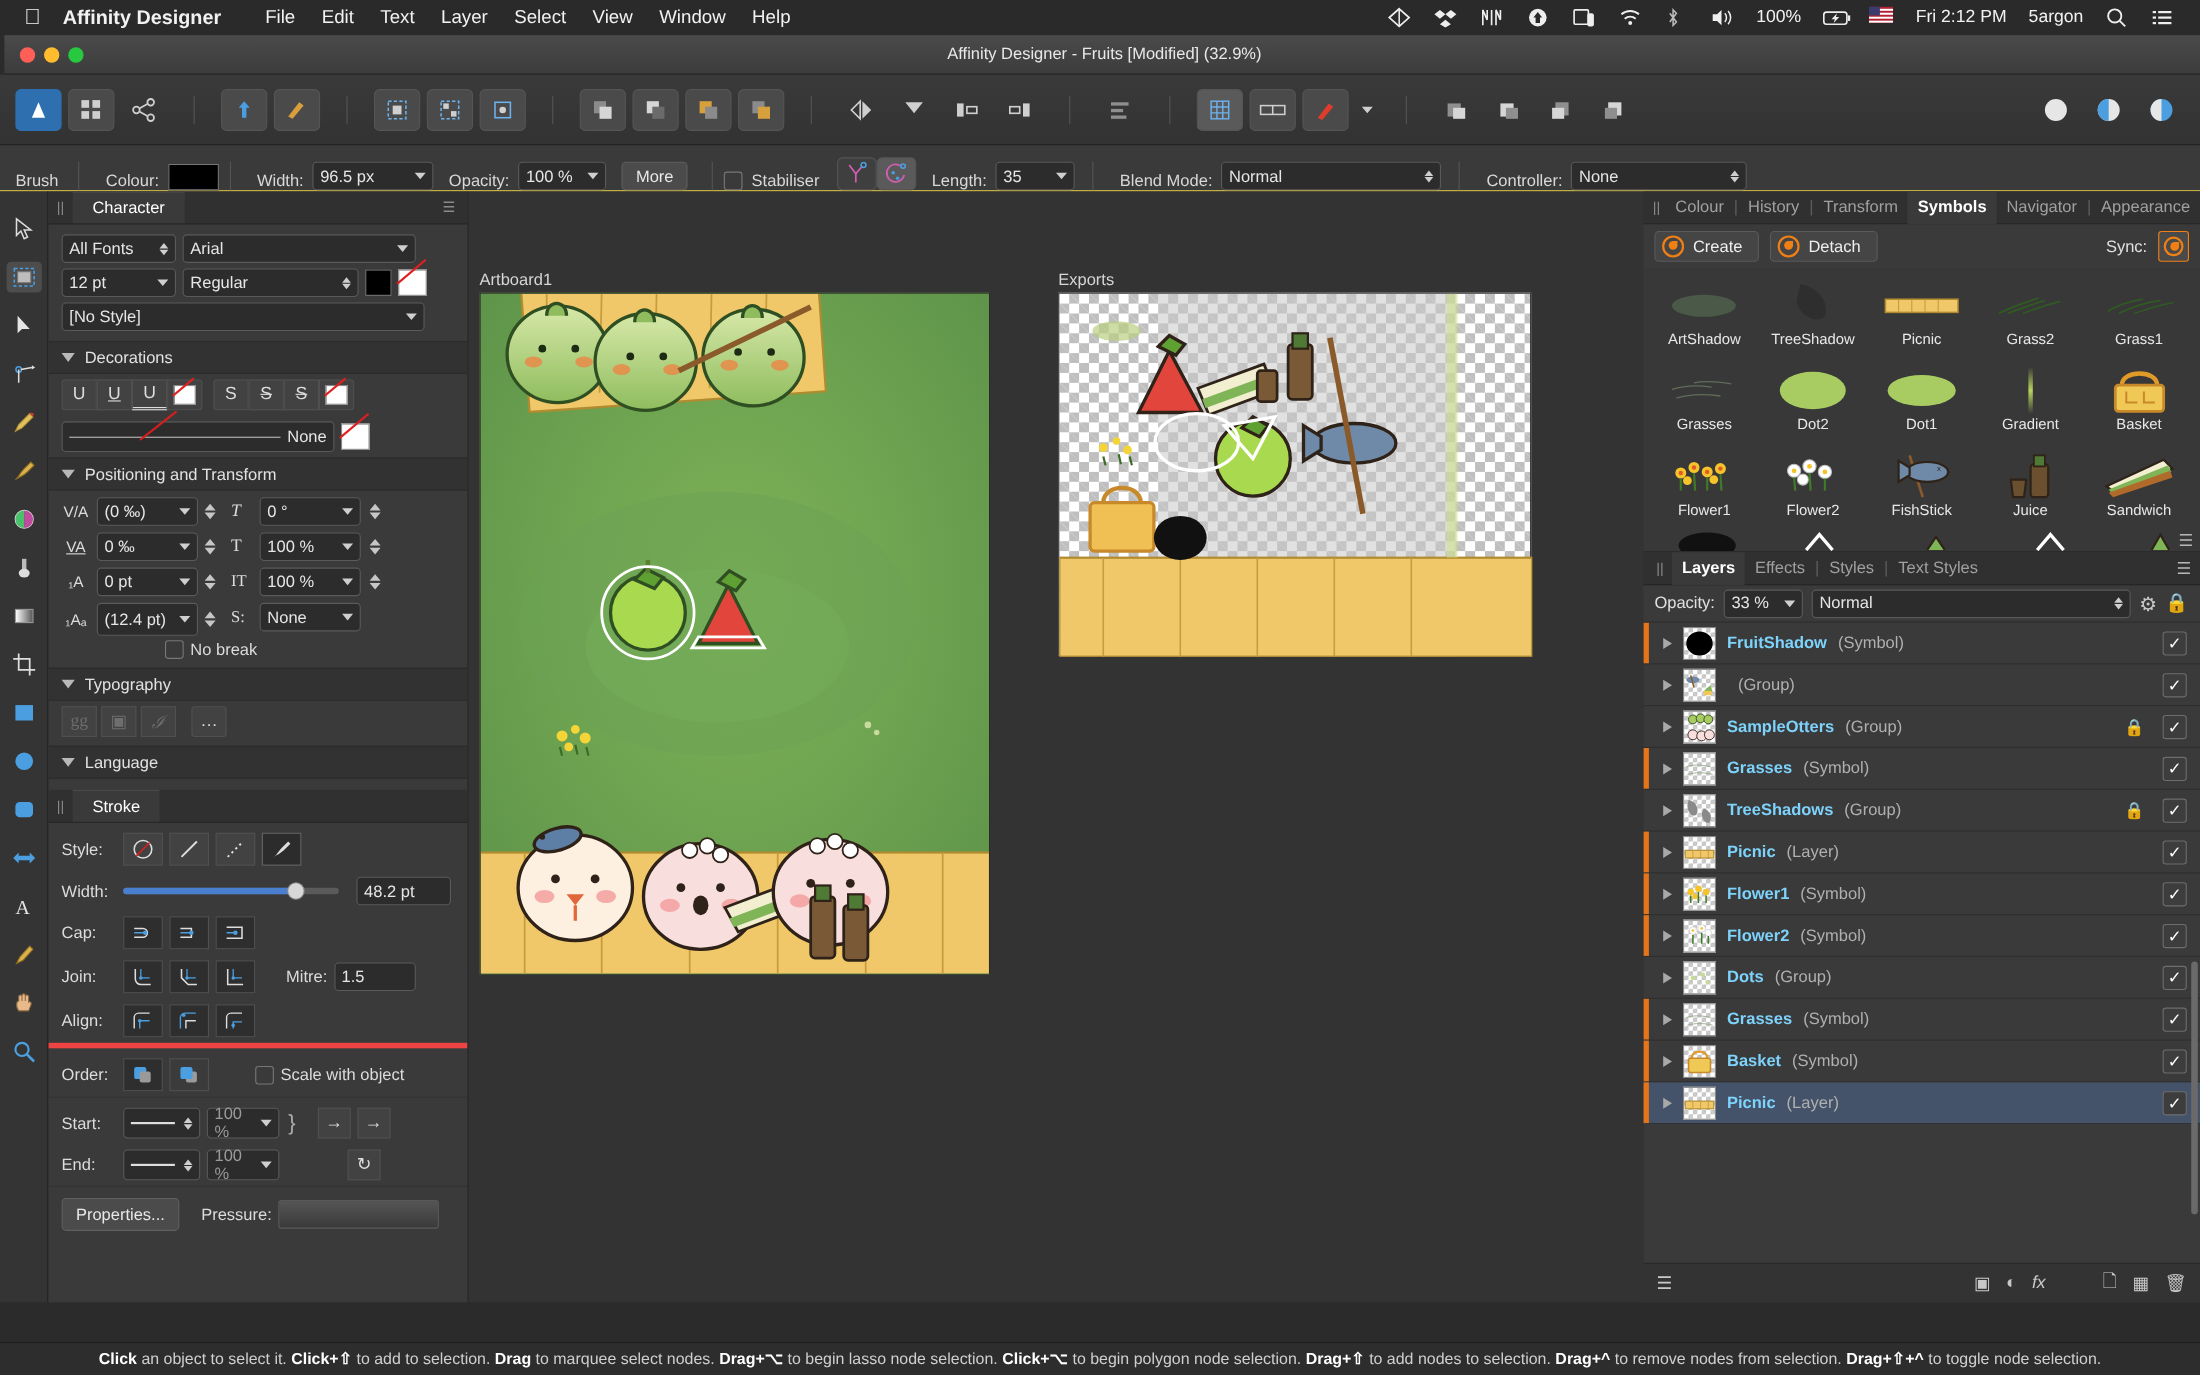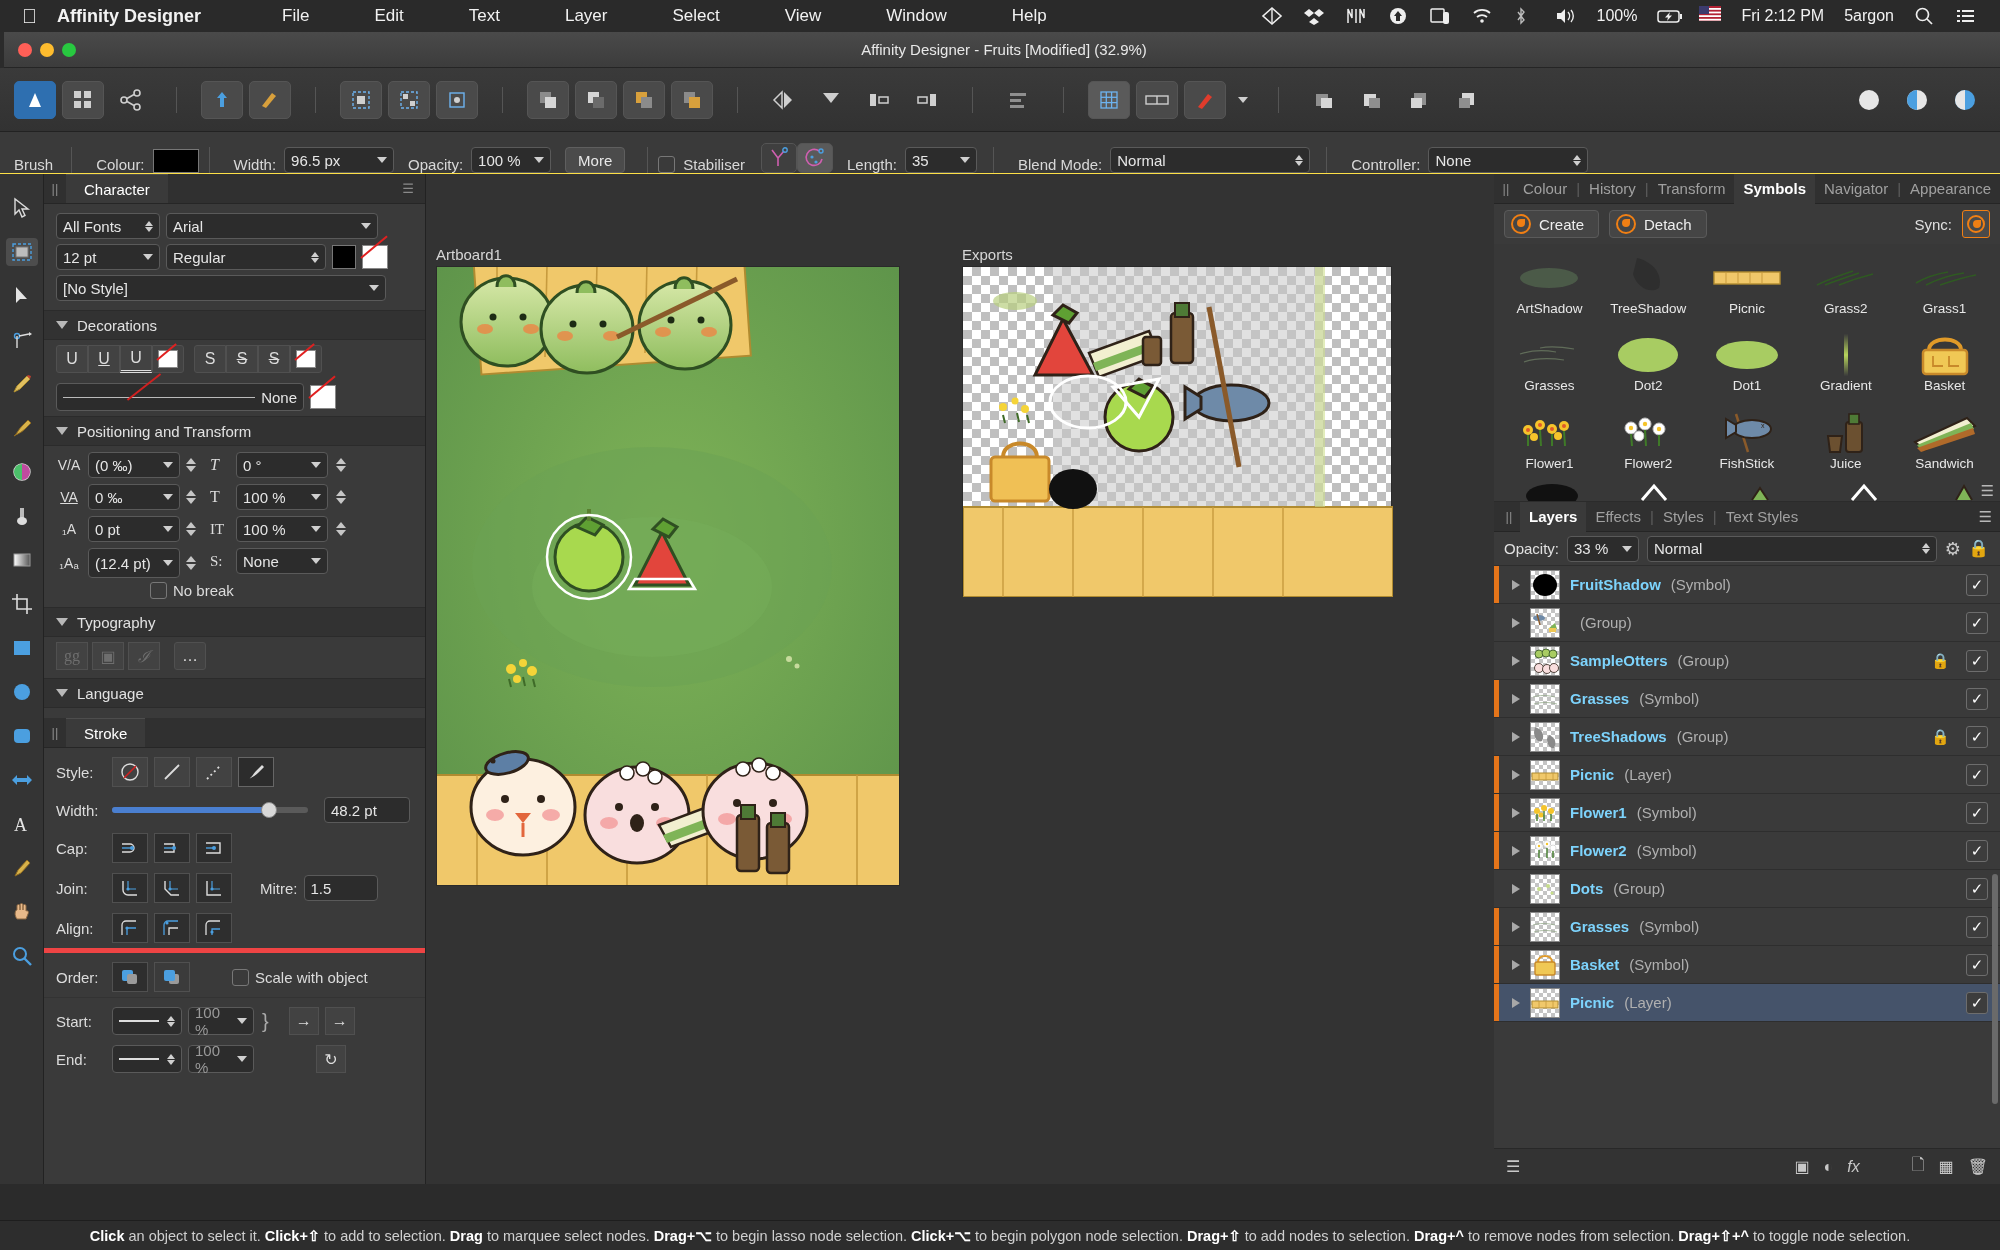--- a/index.html
+++ b/index.html
@@ -13,21 +13,21 @@
   .app { position: relative; width: 2000px; height: 1250px; }
 
   
   .menubar {
     position: absolute; left:0; top:0; width:2000px; height:32px;
     background:#2a2a2a; display:flex; align-items:center;
     color:#f2f2f2; font-size:17px;
   }
   .menubar .apple { margin:0 20px 0 22px; font-size:20px; line-height:1; }
   .menubar .appname { font-weight:bold; font-size:18px; margin-right:40px; }
-  .menubar .mi { margin-right:24px; font-size:17px;margin-left:41px; }
+  .menubar .mi { margin-right:24px; font-size:17px; }
   .menubar .right { margin-left:auto; display:flex; align-items:center; gap:20px; padding-right:22px;}
   .menubar .right .txt { font-size:16px; }
   .sysicon { display:inline-block; width:22px; height:20px; position:relative; }
 
   
   .titlebar {
     position:absolute; left:4px; top:32px; width:2000px; height:36px;
     background:linear-gradient(#4a4a4a,#3c3c3c);
     border-bottom:1px solid #252525;
     display:flex; align-items:center; justify-content:center;
@@ -1022,20 +1022,25 @@
             <i class="u"></i>
             <i class="d"></i>
           </span>
       </div>
       <div class="field" style="width:66px;height:28px;color:#9a9a9a">
         <span class="val">100 %</span>
           <span class="caret"></span>
       </div>
       <div class="sq" style="width:30px;height:28px;margin-left:56px">↻</div>
     </div>
+    <div class="row" style="border-top:1px solid #333;padding-top:10px">
+      <div class="btn" style="height:30px">Properties...</div>
+      <span style="margin-left:14px">Pressure:</span>
+      <div style="width:146px;height:26px;background:linear-gradient(#555,#3a3a3a);border:1px solid #5a5a5a;border-radius:3px"></div>
+    </div>
   </div>
 
   <div class="canvas">
     <span class="art-lbl" style="left:10px;top:72px">Artboard1</span>
 
     <div class="artboard" style="left:10px;top:92px;width:464px;height:620px;">
       <svg width="464" height="620" viewBox="0 0 464 620" style="display:block">
         <defs>
           <linearGradient id="gbody" x1="0" y1="0" x2="0" y2="1">
             <stop offset="0" stop-color="#d7e8a8"></stop>

